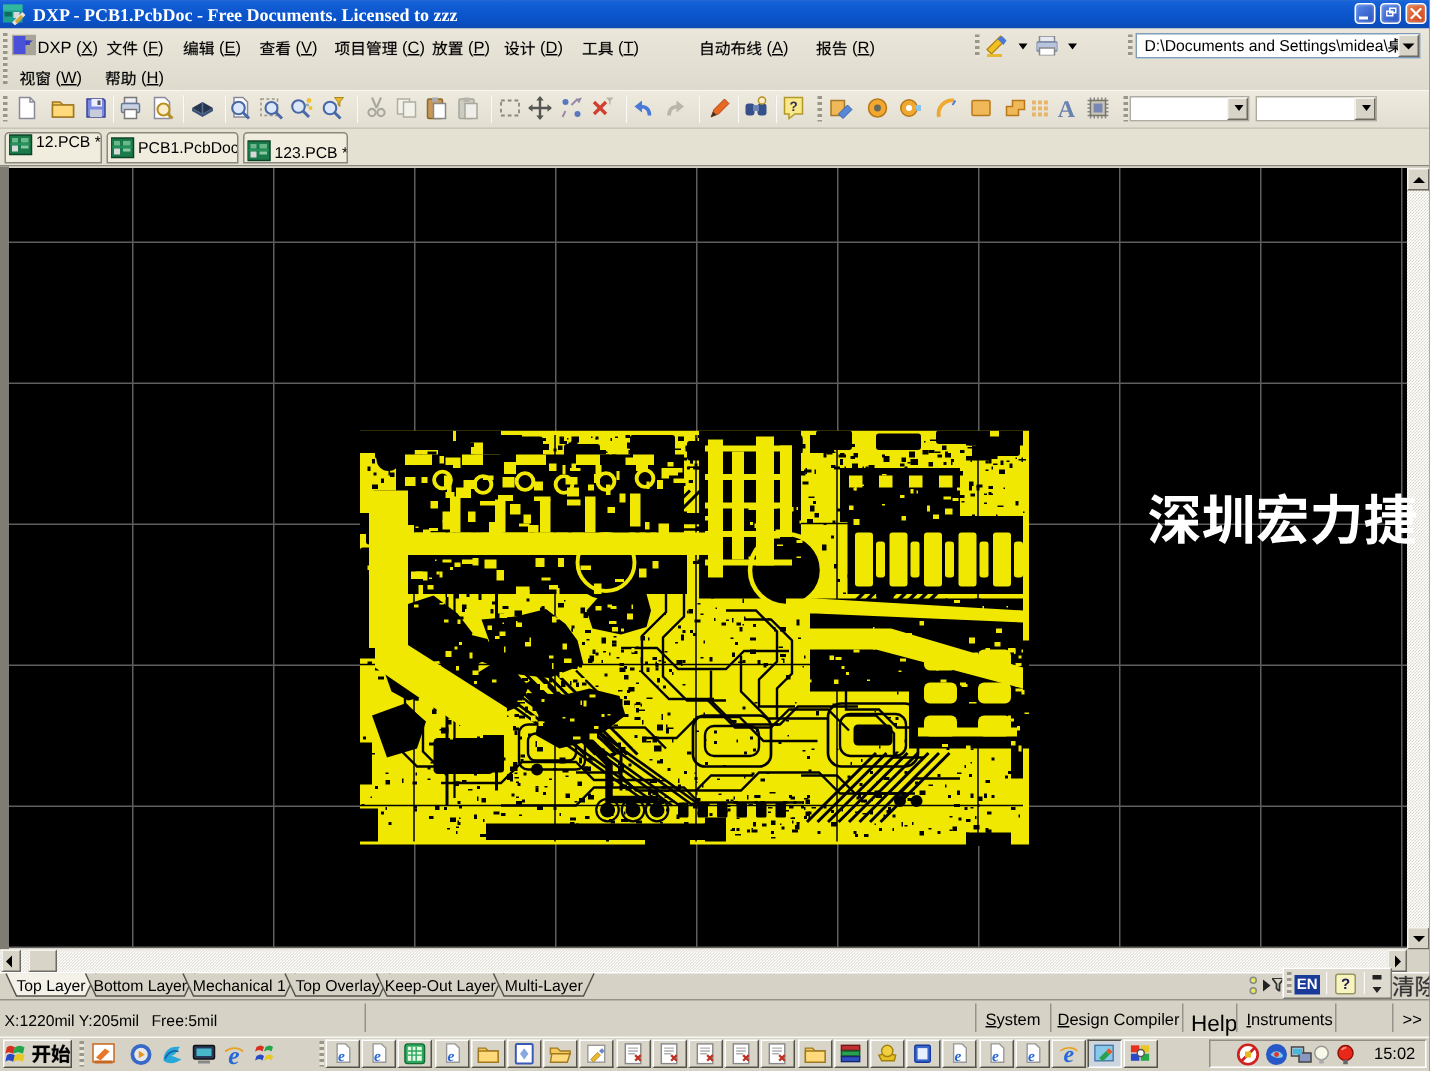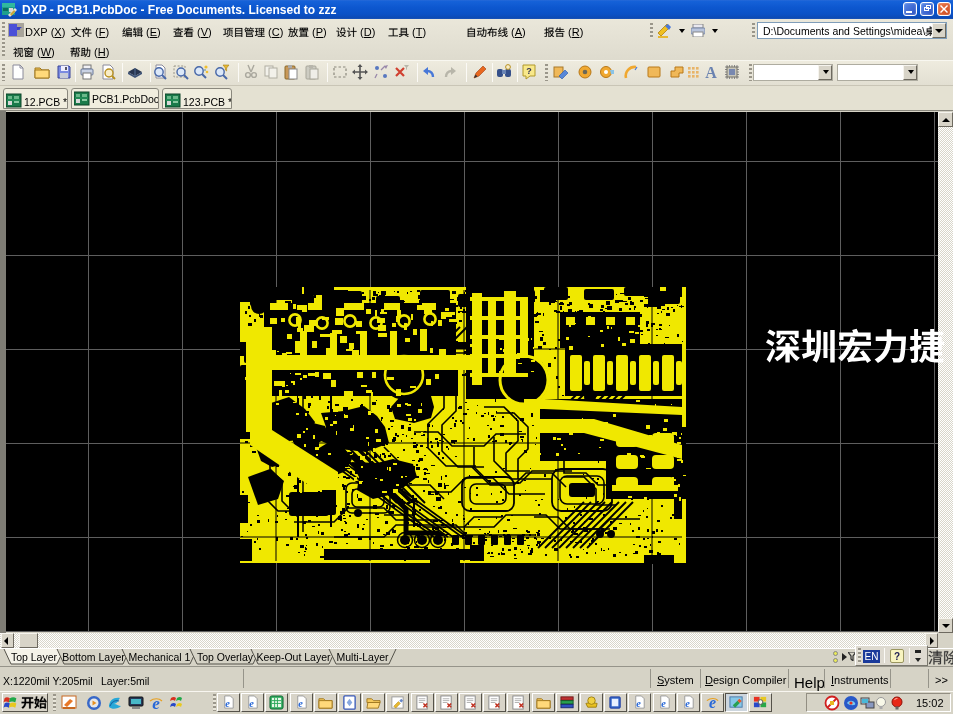--- a/index.html
+++ b/index.html
@@ -58,21 +58,21 @@
     </svg>
     <div class="ab" style="left:0;top:0;width:953px;height:19px;background:linear-gradient(180deg,#2669d8 0%,#1561d8 8%,#0d57cf 40%,#0a51c6 75%,#0c4ab4 94%,#1d55b8 100%)">
       <svg class="ab" style="left:2px;top:2px" width="15" height="15" viewBox="0 0 15 15">
 <rect x="0" y="1" width="13" height="12" fill="#1e9e8e"></rect>
         <rect x="0" y="1" width="13" height="4" fill="#30b89e"></rect>
 <rect x="1" y="6" width="5" height="3" fill="#0c6e60"></rect>
         <rect x="7" y="6" width="4" height="4" fill="#d8d8d8"></rect>
 <path d="M6 13L13 6l2 2-7 7z" fill="#e8e4da"></path>
         <path d="M8 12l4-4 1.5 1.5L9.5 14z" fill="#caa63c"></path>
       </svg>
-      <div class="ab" style="left:22px;top:3px;font-family:Liberation Sans, sans-serif;font-size:12px;font-weight:bold;color:#fff;">DXP - PCB1.PcbDoc - Free Documents. Licensed to zzz</div>
+      <div class="ab" style="left:22px;top:3px;font-family:Liberation Serif, serif;font-size:12px;font-weight:bold;color:#fff;">DXP - PCB1.PcbDoc - Free Documents. Licensed to zzz</div>
       <div class="ab" style="left:903px;top:2px;width:14px;height:14px;border-radius:3px;border:1px solid #fff;background:linear-gradient(135deg,#5a8ae8,#2a50c0);box-shadow:inset 0 0 2px rgba(255,255,255,.5)">
         <div class="ab" style="left:2px;top:8px;width:6px;height:2px;background:#fff"></div>
       </div>
       <div class="ab" style="left:920px;top:2px;width:14px;height:14px;border-radius:3px;border:1px solid #fff;background:linear-gradient(135deg,#5a8ae8,#2a50c0);box-shadow:inset 0 0 2px rgba(255,255,255,.5)">
         <div class="ab" style="left:3px;top:4px;width:5px;height:4px;border:1px solid #fff"></div>
         <div class="ab" style="left:5px;top:2px;width:5px;height:4px;border:1px solid #fff"></div>
       </div>
       <div class="ab" style="left:937px;top:2px;width:14px;height:14px;border-radius:3px;border:1px solid #fff;background:linear-gradient(135deg,#ea7d4e,#cc4418);box-shadow:inset 0 0 2px rgba(255,255,255,.5)">
         <svg class="ab" style="left:2px;top:2px" width="8" height="8" viewBox="0 0 8 8">
           <path d="M0 1l1-1 3 3 3-3 1 1-3 3 3 3-1 1-3-3-3 3-1-1 3-3z" fill="#fff"></path>
@@ -391,21 +391,21 @@
     <div class="sep" style="left:517px;top:63px;height:19px"></div>
     <div class="grip" style="left:545px;top:64px;height:17px"></div>
     <div class="grip" style="left:749px;top:64px;height:17px"></div>
     <div class="ab" style="left:753px;top:64px;width:80px;height:17px;background:#fff;border:1px solid #aeaca0"></div>
     <div class="ab btn3d" style="left:818px;top:65px;width:14px;height:15px"></div>
     <div class="ab" style="left:823px;top:70px;width:0;height:0;border-left:3px solid transparent;border-right:3px solid transparent;border-top:4px solid #000"></div>
     <div class="ab" style="left:837px;top:64px;width:81px;height:17px;background:#fff;border:1px solid #aeaca0"></div>
     <div class="ab btn3d" style="left:903px;top:65px;width:14px;height:15px"></div>
     <div class="ab" style="left:908px;top:70px;width:0;height:0;border-left:3px solid transparent;border-right:3px solid transparent;border-top:4px solid #000"></div>
     <div class="ab" style="left:0;top:86px;width:953px;height:25px;background:#e4e1d2;border-bottom:1px solid #8a887e"></div>
-    <div class="ab" style="left:3px;top:88px;width:65px;height:21px;background:#f0edde;border:1px solid #8a887e;border-radius:3px 3px 0 0;display:flex;align-items:flex-end;font-size:10.5px;color:#000;white-space:nowrap;overflow:hidden"><svg width="16" height="15" viewBox="0 0 16 15" style="margin:0 2px 0 2px;flex:none">
+    <div class="ab" style="left:3px;top:88px;width:65px;height:21px;background:#f0edde;border:1px solid #8a887e;border-radius:3px 3px 0 0;display:flex;align-items:flex-start;font-size:10.5px;color:#000;white-space:nowrap;overflow:hidden"><svg width="16" height="15" viewBox="0 0 16 15" style="margin:0 2px 0 2px;flex:none">
         <rect x="0" y="1" width="15" height="13" fill="#1a7a4a" stroke="#0c4428"></rect>
         <rect x="2" y="3" width="4" height="3" fill="#6ab88a"></rect>
         <rect x="8" y="3" width="5" height="3" fill="#6ab88a"></rect>
         <rect x="2" y="8" width="4" height="4" fill="#d8d8d8"></rect>
         <rect x="8" y="8" width="5" height="2" fill="#88c8a0"></rect>
         <path d="M1 7h13" stroke="#2a9a60"></path>
       </svg>12.PCB *</div>
     <div class="ab" style="left:71px;top:88px;width:88px;height:21px;background:#f0edde;border:1px solid #8a887e;border-radius:3px 3px 0 0;display:flex;align-items:center;font-size:10.5px;color:#000;white-space:nowrap;overflow:hidden"><svg width="16" height="15" viewBox="0 0 16 15" style="margin:0 2px 0 2px;flex:none">
         <rect x="0" y="1" width="15" height="13" fill="#1a7a4a" stroke="#0c4428"></rect>
         <rect x="2" y="3" width="4" height="3" fill="#6ab88a"></rect>
@@ -2486,37 +2486,37 @@
       <text x="362.5" y="12.5" text-anchor="middle" font-size="10.5" fill="#000" font-family="Liberation Sans">Multi-Layer</text>
     </svg>
     <div class="ab" style="left:833px;top:651px;width:5px;height:5px;border-radius:50%;background:#e8e858;border:1px solid #888"></div>
     <div class="ab" style="left:833px;top:658px;width:5px;height:5px;border-radius:50%;background:#e8e858;border:1px solid #888"></div>
     <div class="ab" style="left:842px;top:653px;width:0;height:0;border-top:4px solid transparent;border-bottom:4px solid transparent;border-left:5px solid #222"></div>
     <svg class="ab" style="left:848px;top:652px" width="8" height="9" viewBox="0 0 8 9">
       <path d="M0 0h8L5 4v5L3 7V4z" fill="none" stroke="#333" stroke-width="1.2"></path>
     </svg>
     <div class="ab" style="left:855px;top:645px;width:73px;height:21px;background:#dedad0;border-top:1px solid #fff;border-left:1px solid #fff;border-right:1px solid #7a786e;border-bottom:1px solid #7a786e"></div>
     <div class="grip" style="left:858px;top:648px;height:15px"></div>
-    <div class="ab" style="left:863px;top:650px;width:17px;height:13px;background:#1a3a9a;color:#fff;font-size:10px;font-weight:normal;text-align:center;line-height:13px">EN</div>
+    <div class="ab" style="left:863px;top:650px;width:17px;height:13px;background:#1a3a9a;color:#fff;font-size:10px;font-weight:bold;text-align:center;line-height:13px">EN</div>
     <div class="sep" style="left:884px;top:648px;height:15px"></div>
     <div class="ab" style="left:890px;top:649px;width:14px;height:14px;background:#f8f4c0;border:1px solid #9a9660;border-radius:2px;font-size:10px;font-weight:bold;color:#225;text-align:center;line-height:14px">?</div>
     <div class="sep" style="left:909px;top:648px;height:15px"></div>
     <div class="ab" style="left:915px;top:650px;width:6px;height:3px;background:#222"></div>
     <div class="ab" style="left:915px;top:658px;width:0;height:0;border-left:3px solid transparent;border-right:3px solid transparent;border-top:4px solid #222"></div>
     <div style="position:absolute;left:928px;top:650px">
       <svg style="width:30px;height:15px;display:block;" viewBox="0 -880 2000 1000">
         <g transform="scale(1,-1)" fill="#333" stroke-width="14" stroke="#333">
           <use href="#r28" x="0"></use>
           <use href="#r29" x="1000"></use>
         </g>
       </svg>
     </div>
     <div class="ab" style="left:0;top:666px;width:953px;height:25px;background:#d6d3c6;border-top:1px solid #96948a"></div>
     <div class="ab" style="left:3px;top:675px;font-size:10.5px;color:#000">X:1220mil Y:205mil</div>
-    <div class="ab" style="left:101px;top:675px;font-size:10.5px;color:#000">Layer:5mil</div>
+    <div class="ab" style="left:101px;top:675px;font-size:10.5px;color:#000">Free:5mil</div>
     <div class="ab" style="left:243px;top:669px;width:1px;height:19px;background:#96948a"></div>
     <div class="ab" style="left:650px;top:669px;width:1px;height:19px;background:#96948a"></div>
     <div class="ab" style="left:657px;top:674px;font-size:11px;color:#000"><u>S</u>ystem</div>
     <div class="ab" style="left:700px;top:669px;width:1px;height:19px;background:#96948a"></div>
     <div class="ab" style="left:705px;top:674px;font-size:11px;color:#000"><u>D</u>esign Compiler</div>
     <div class="ab" style="left:788px;top:669px;width:1px;height:19px;background:#96948a"></div>
     <div class="ab" style="left:794px;top:674px;font-size:15px;color:#000">Help</div>
     <div class="ab" style="left:824px;top:669px;width:1px;height:19px;background:#96948a"></div>
     <div class="ab" style="left:831px;top:674px;font-size:11px;color:#000"><u>I</u>nstruments</div>
     <div class="ab" style="left:890px;top:669px;width:1px;height:19px;background:#96948a"></div>

